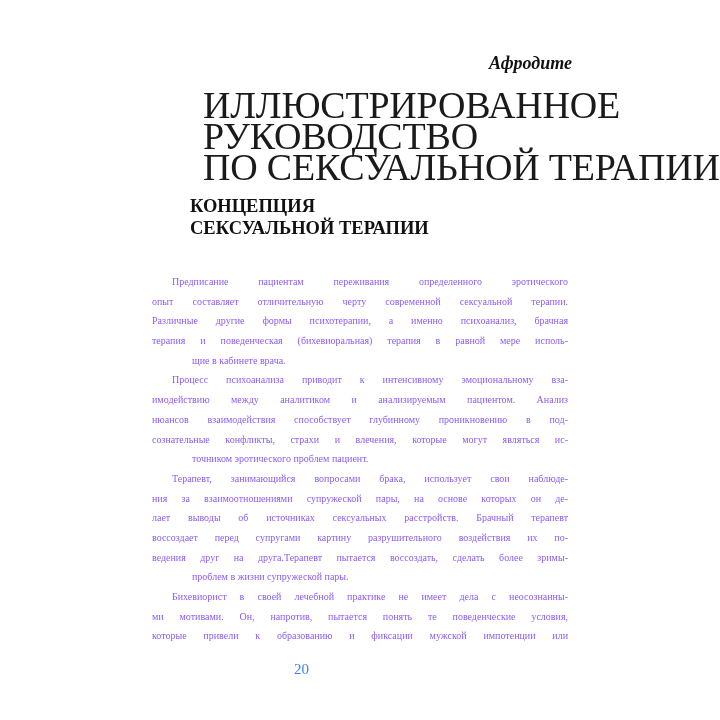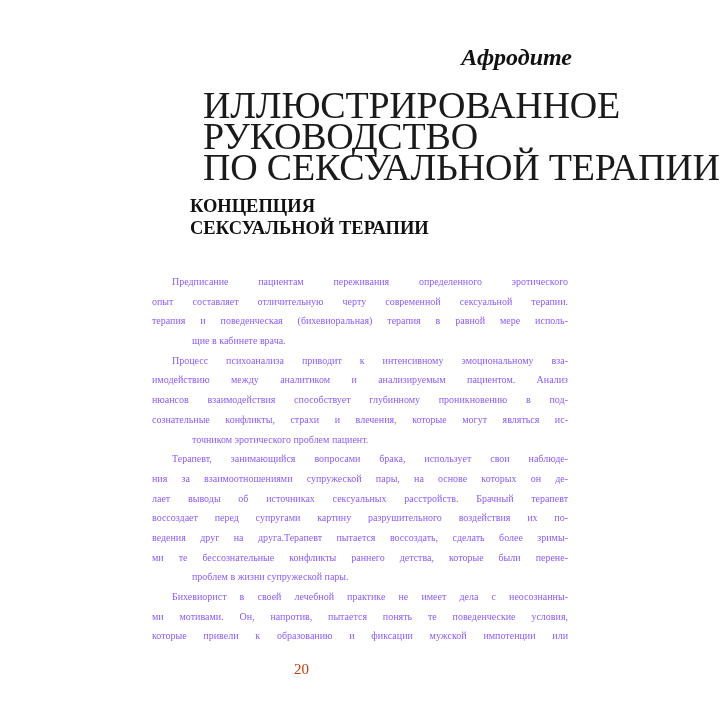--- a/index.html
+++ b/index.html
@@ -1,65 +1,65 @@
 <!DOCTYPE html>
 <html><head>
 <meta charset="utf-8">
 <style>
   html, body { margin: 0; padding: 0; background: #ffffff; }
   body { width: 720px; height: 720px; position: relative; overflow: hidden;
          font-family: "Liberation Serif", "DejaVu Serif", serif; color: #1a1a1a; }
-  .running-head { position: absolute; top: 44px; right: 148px; font-size: 24px;
+  .running-head { position: absolute; top: 53px; right: 148px; font-size: 18px;
                   font-weight: bold; font-style: italic; color: #111; }
   .title { position: absolute; top: 90px; left: 203px; font-size: 38px; line-height: 31px;
            font-weight: normal; color: #1a1a1a; letter-spacing: -0.2px; }
   .title div { white-space: nowrap; }
   .subtitle { position: absolute; top: 195px; left: 190px; font-size: 18.5px; line-height: 22px;
               font-weight: bold; color: #111; }
   .subtitle div { white-space: nowrap; }
   .body-text { position: absolute; top: 272px; left: 152px; width: 416px; }
   .body-text .line { font-size: 10px; line-height: 19.7px; height: 19.7px; white-space: nowrap;
                      text-align: justify; text-align-last: justify; color: #8b5cf6; }
   .body-text .line.indent { padding-left: 20px; }
   .body-text .line.last { text-align-last: left; margin-left: 40px; }
   .page-number { position: absolute; top: 661px; left: 0; width: 603px; text-align: center;
-                 font-size: 15px; color: #c2410c; }
+                 font-size: 15px; color: #3b82f6; }
 </style>
 </head>
 <body>
 
 <div class="running-head">Афродите</div>
 
 <div class="title">
   <div>ИЛЛЮСТРИРОВАННОЕ</div>
   <div>РУКОВОДСТВО</div>
   <div>ПО СЕКСУАЛЬНОЙ ТЕРАПИИ</div>
 </div>
 
 <div class="subtitle">
   <div>КОНЦЕПЦИЯ</div>
   <div>СЕКСУАЛЬНОЙ ТЕРАПИИ</div>
 </div>
 
 <div class="body-text">
   <div class="line indent">Предписание пациентам переживания определенного эротического</div>
   <div class="line">опыт составляет отличительную черту современной сексуальной терапии.</div>
+  <div class="line">Различные другие формы психотерапии, а именно психоанализ, брачная</div>
   <div class="line">терапия и поведенческая (бихевиоральная) терапия в равной мере исполь-</div>
   <div class="line last">щие в кабинете врача.</div>
   <div class="line indent">Процесс психоанализа приводит к интенсивному эмоциональному вза-</div>
   <div class="line">имодействию между аналитиком и анализируемым пациентом. Анализ</div>
   <div class="line">нюансов взаимодействия способствует глубинному проникновению в под-</div>
   <div class="line">сознательные конфликты, страхи и влечения, которые могут являться ис-</div>
   <div class="line last">точником эротического проблем пациент.</div>
   <div class="line indent">Терапевт, занимающийся вопросами брака, использует свои наблюде-</div>
   <div class="line">ния за взаимоотношениями супружеской пары, на основе которых он де-</div>
   <div class="line">лает выводы об источниках сексуальных расстройств. Брачный терапевт</div>
   <div class="line">воссоздает перед супругами картину разрушительного воздействия их по-</div>
   <div class="line">ведения друг на друга.Терапевт пытается воссоздать, сделать более зримы-</div>
-  <div class="line">ми те бессознательные конфликты раннего детства, которые были перене-</div>
   <div class="line last">проблем в жизни супружеской пары.</div>
   <div class="line indent">Бихевиорист в своей лечебной практике не имеет дела с неосознанны-</div>
   <div class="line">ми мотивами. Он, напротив, пытается понять те поведенческие условия,</div>
   <div class="line">которые привели к образованию и фиксации мужской импотенции или</div>
 
 </div>
 
 <div class="page-number">20</div>
 
 </body></html>

